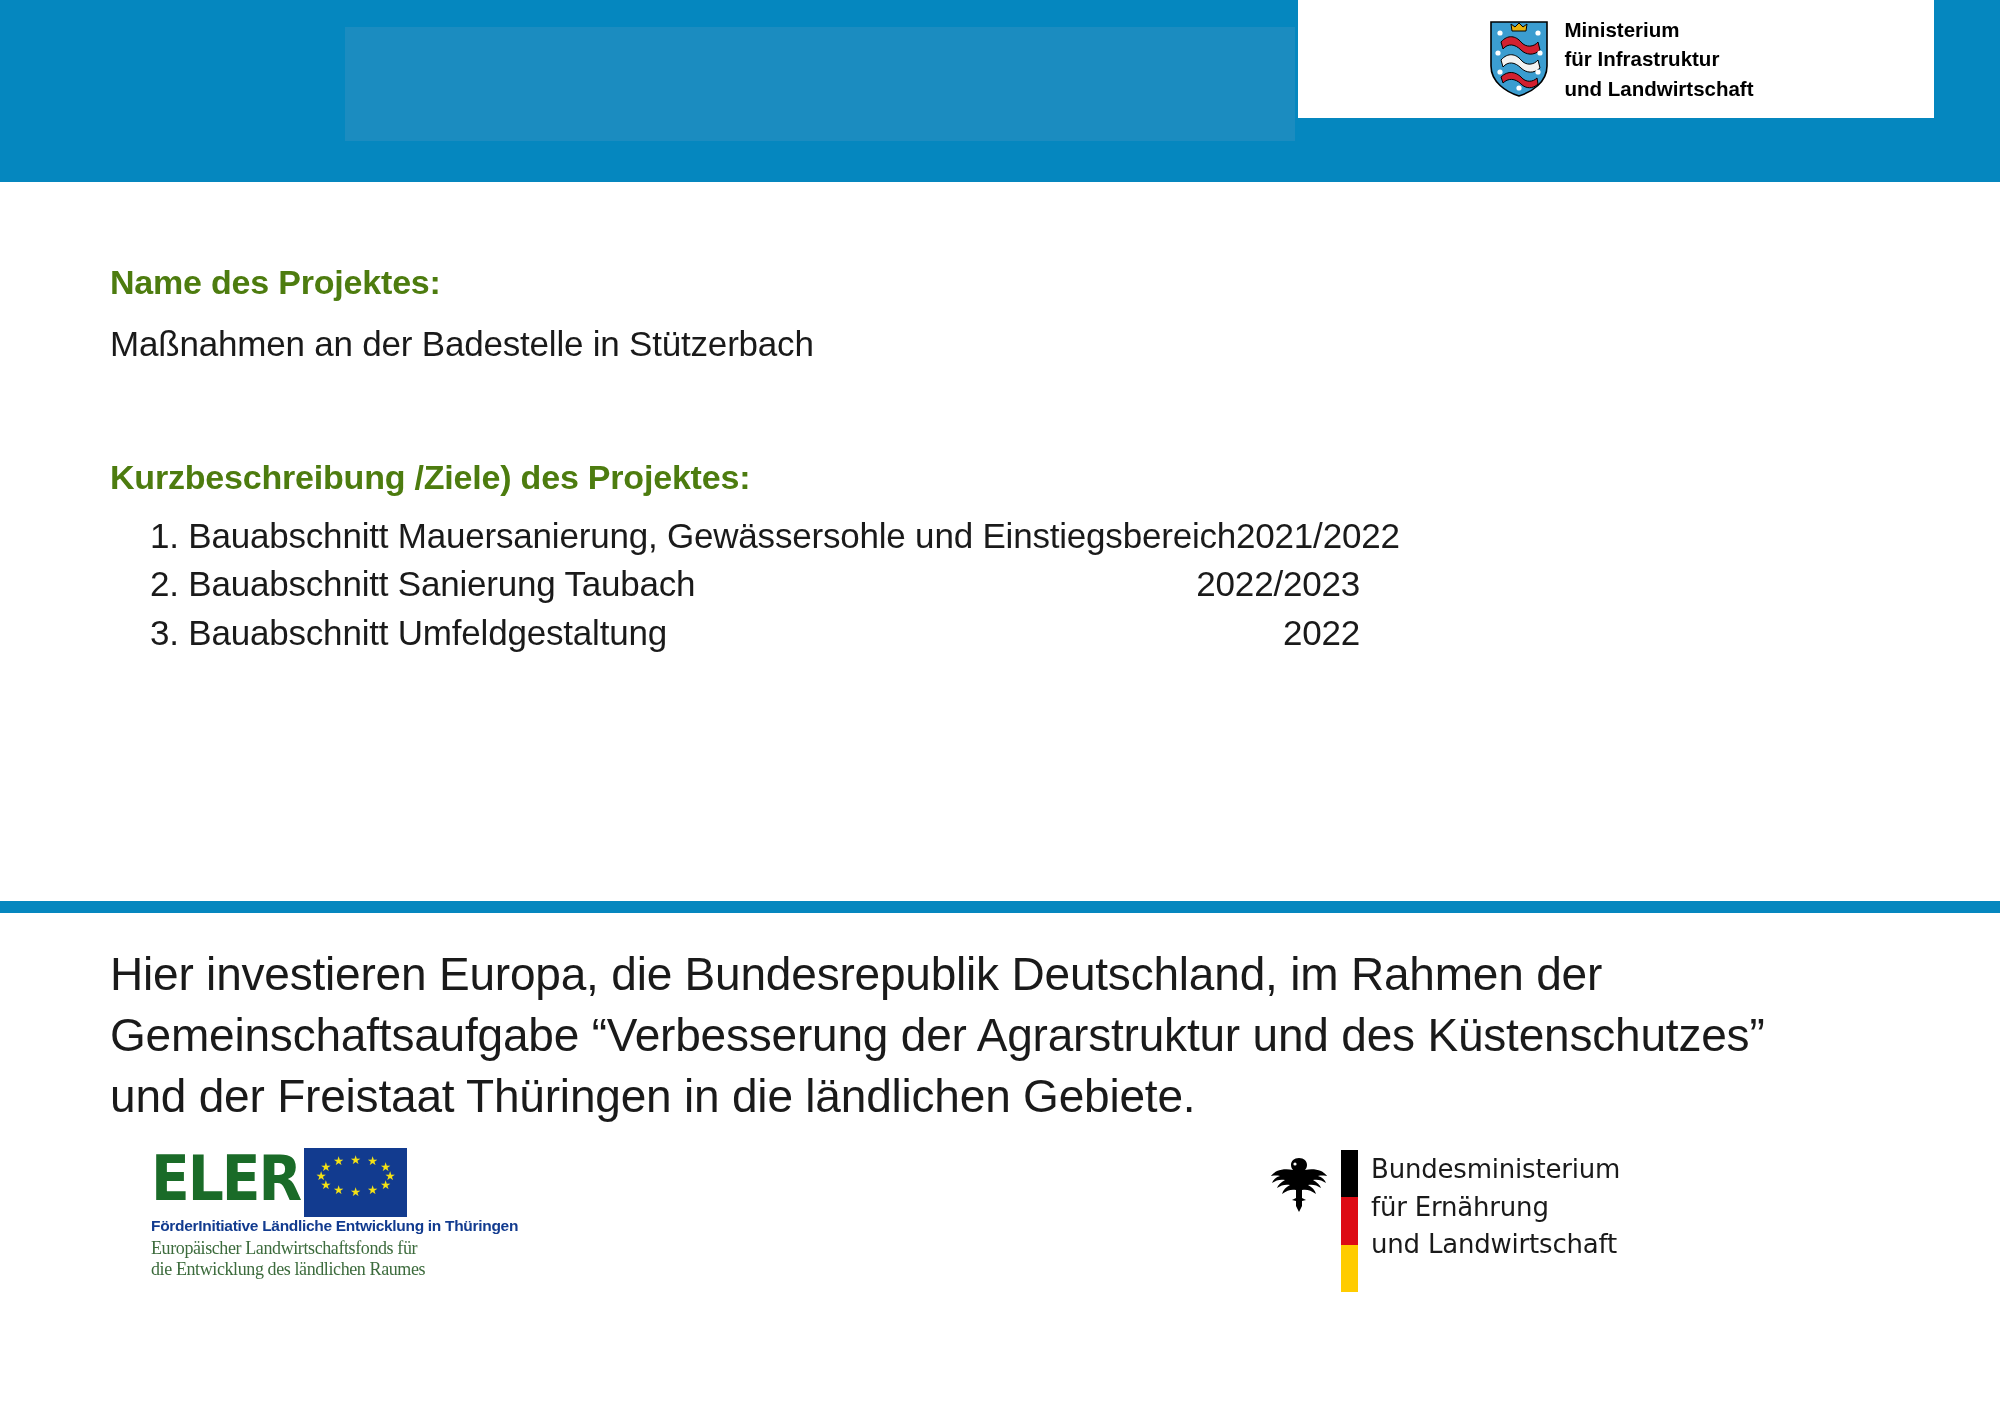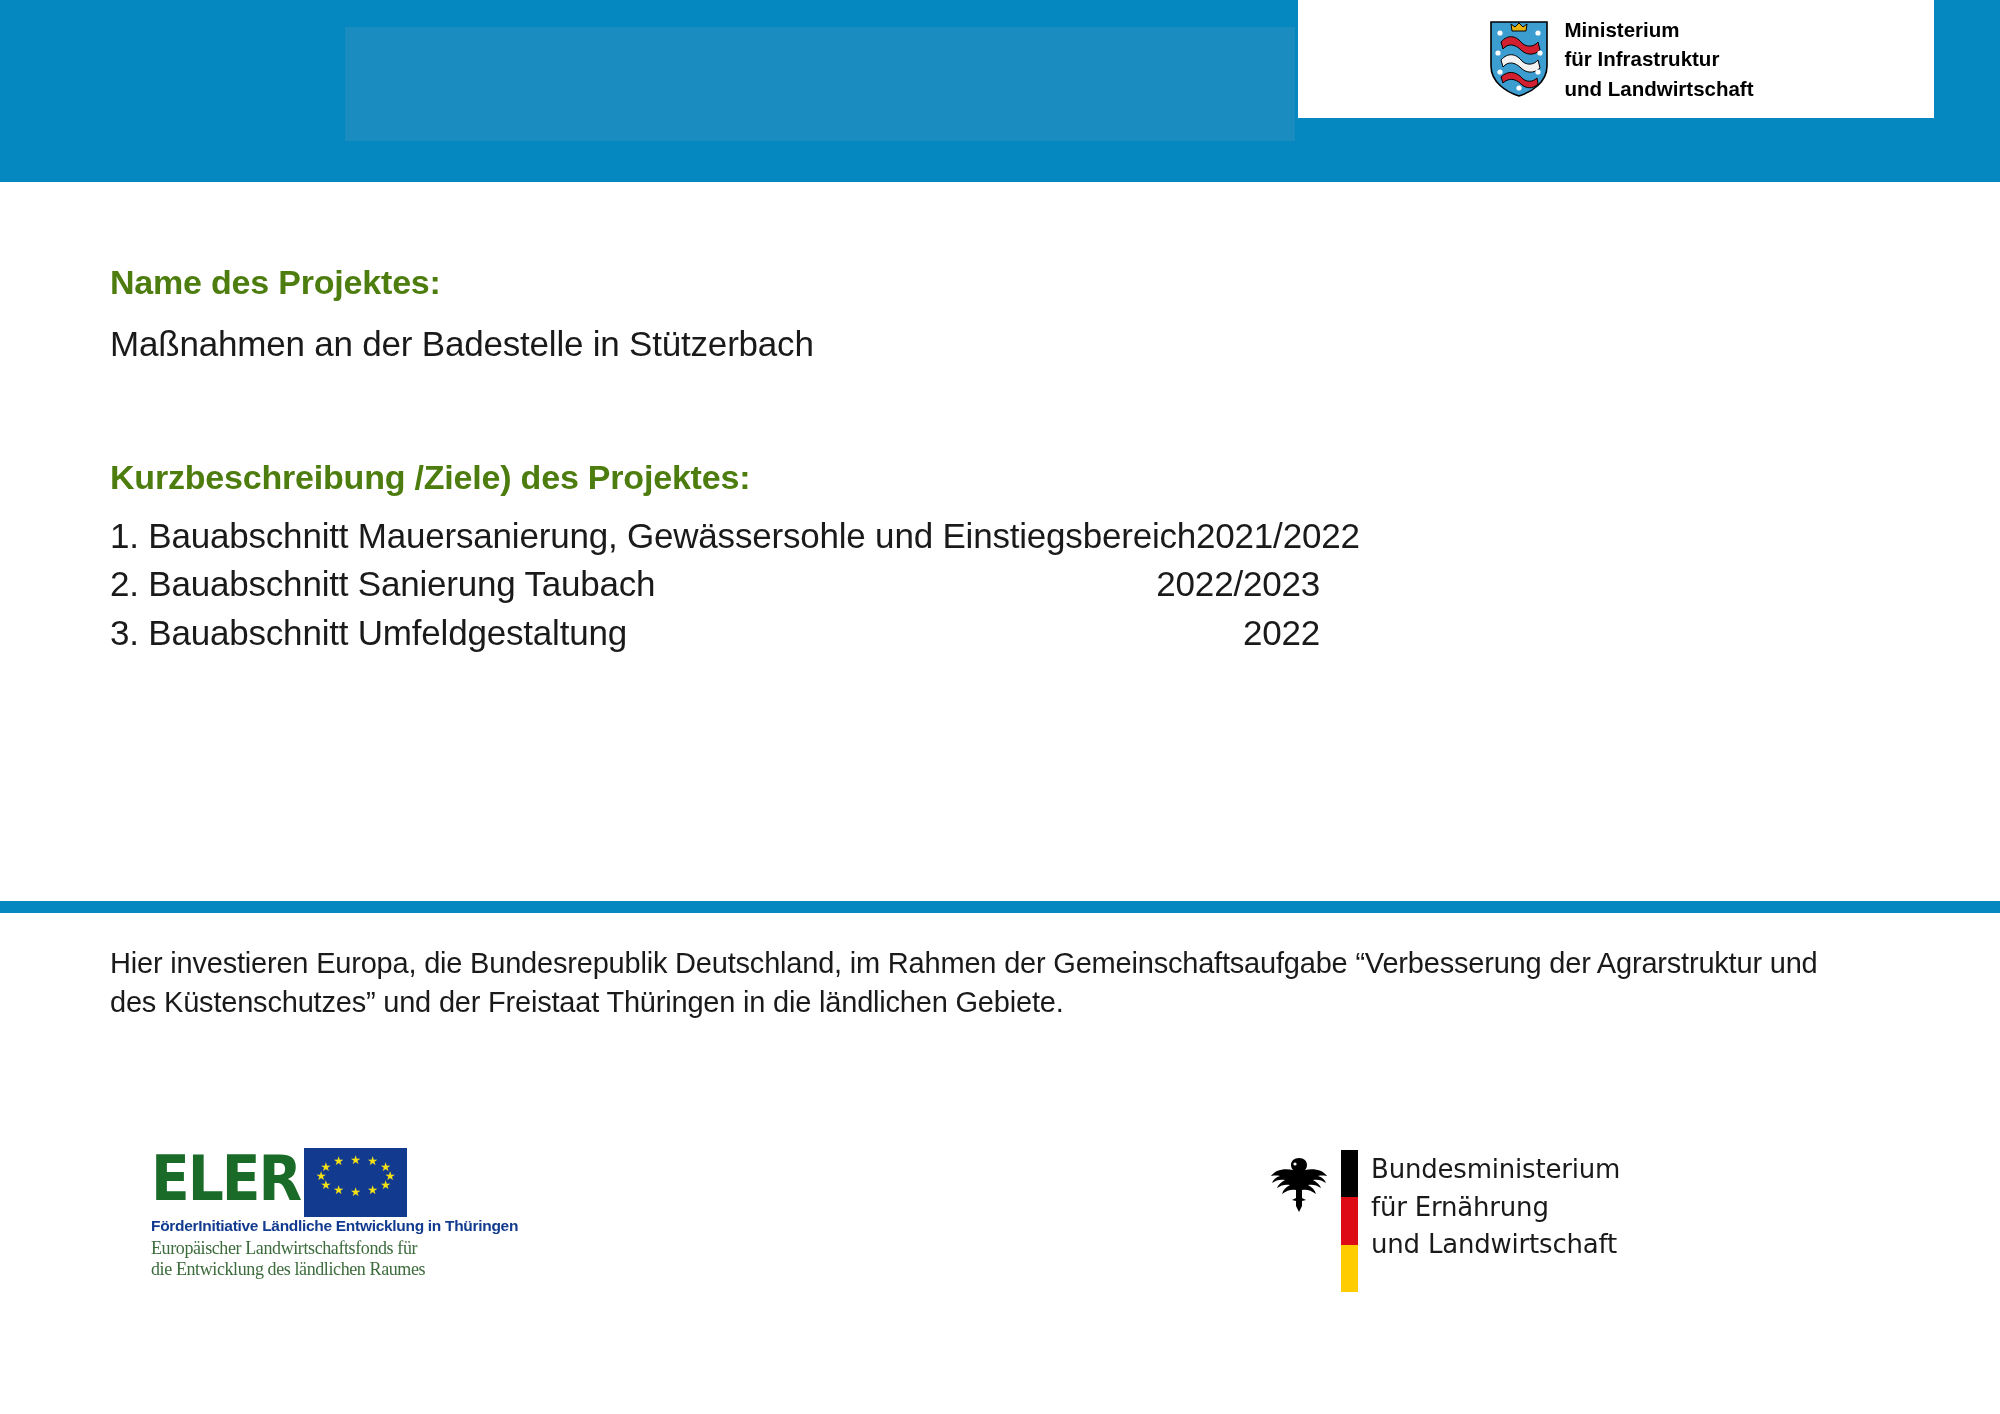--- a/index.html
+++ b/index.html
@@ -115,20 +115,21 @@
   }
   .measure-row {
     display: flex;
     align-items: flex-end;
     justify-content: space-between;
     font-size: 35px;
     color: #1a1a1a;
     line-height: 1.39;
     width: 1210px;
     letter-spacing: -0.2px;
+    margin-left: 40px;
   }
   .measure-label { white-space: nowrap; }
   .measure-year { white-space: nowrap; text-align: right; }
 
   
   .divider {
     position: absolute;
     left: 0;
     top: 901px;
     width: 2000px;
@@ -136,21 +137,21 @@
     background: #0587bf;
   }
 
   
   .footer-text {
     position: absolute;
     left: 110px;
     top: 944px;
     width: 1730px;
     color: #1a1a1a;
-    font-size: 29px;
+    font-size: 46px;
     line-height: 1.33;
     letter-spacing: -0.2px;
   }
 
   
   .eler-logo {
     position: absolute;
     left: 145px;
     top: 1142px;
     width: 320px;

